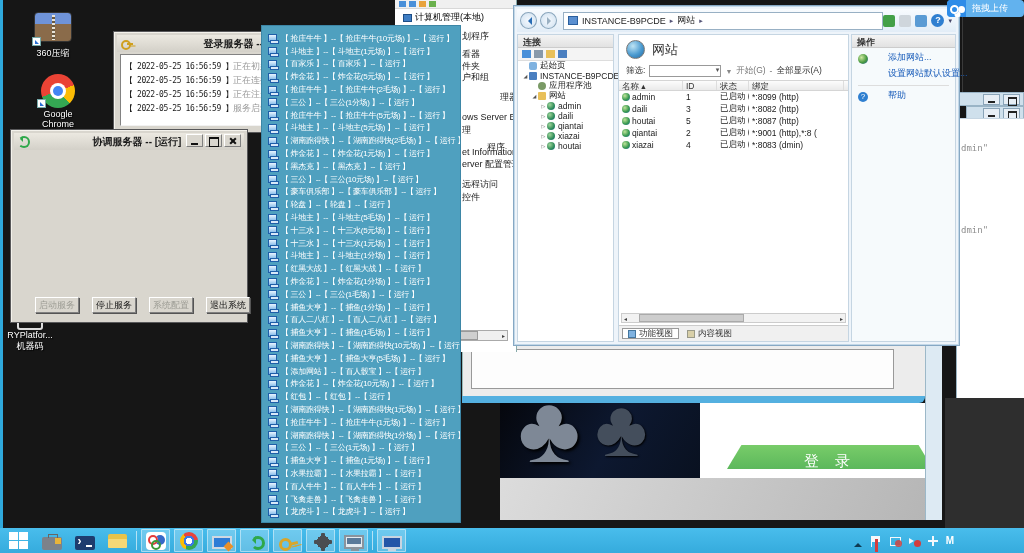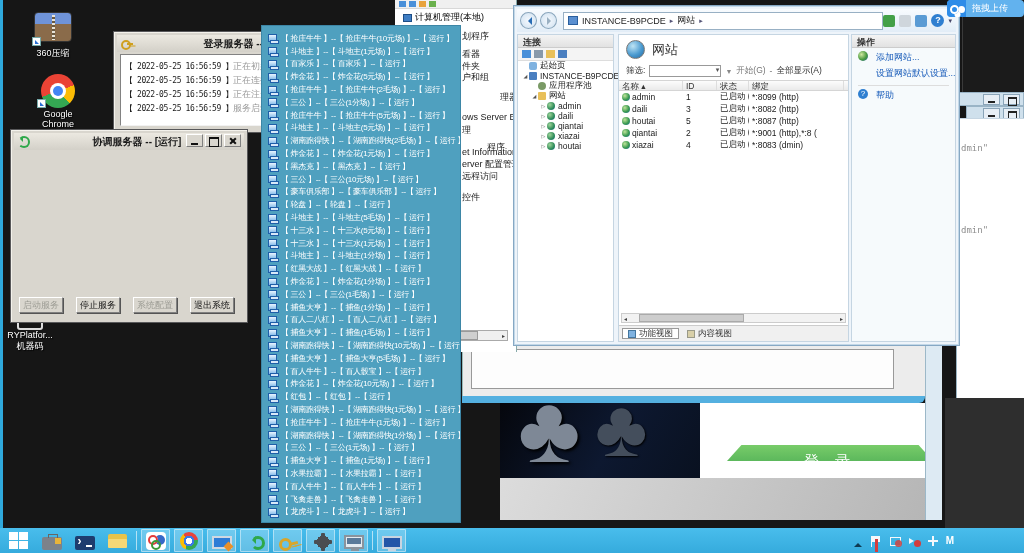--- a/index.html
+++ b/index.html
@@ -21,21 +21,21 @@
   .ry-icon{width:26px;height:16px;border:2px solid #ddd;border-radius:3px;margin:0 auto;}
 
   
   #web-graywin{left:462px;top:346px;width:463px;height:50px;background:#ececec;border-left:1px solid #9bb;}
   #web-graywin .inner{position:absolute;left:8px;top:3px;width:423px;height:40px;background:#fdfdfd;border:1px solid #999;}
   #web-blueedge{left:462px;top:396px;width:463px;height:7px;background:#54b0e0;border-bottom-right-radius:6px;}
   #web-dark{left:500px;top:403px;width:200px;height:75px;background:linear-gradient(120deg,#05070d,#0d1830 55%,#091120);overflow:hidden;}
   #web-dark .club1{position:absolute;left:18px;top:-28px;font-size:95px;color:#7e8896;text-shadow:2px 2px 3px #000;}
   #web-dark .club2{position:absolute;left:95px;top:-20px;font-size:80px;color:#444e5c;text-shadow:1px 1px 2px #000;}
   #web-white{left:700px;top:403px;width:235px;height:75px;background:#fff;}
-  #login-btn{left:727px;top:445px;width:206px;height:16px;background:linear-gradient(180deg,#78cc69,#5cb85c);clip-path:polygon(7% 0,93% 0,100% 100%,0 100%);color:#fff;font-size:15px;letter-spacing:6px;text-align:center;line-height:32px;}
+  #login-btn{left:727px;top:445px;width:206px;height:24px;background:linear-gradient(180deg,#78cc69,#5cb85c);clip-path:polygon(7% 0,93% 0,100% 100%,0 100%);color:#fff;font-size:15px;letter-spacing:6px;text-align:center;line-height:32px;}
   #web-gray{left:500px;top:478px;width:435px;height:42px;background:linear-gradient(115deg,#dcdcdc,#b5b5b5);}
   #web-rightframe{left:925px;top:346px;width:17px;height:174px;background:#ddeaf3;border-left:1px solid #9cb8c8;}
 
   
   #re-black{left:962px;top:4px;width:62px;height:88px;background:#1b1b1b;border-left:1px solid #3a3a3a;}
   .re-chrome{background:#cfe0ec;border:1px solid #9ab4c6;display:flex;justify-content:flex-end;align-items:center;gap:3px;padding-right:3px;}
   .mini-btn{width:17px;height:11px;background:#e7eef5;border:1px solid #8aa4b8;position:relative;}
   .mini-btn.min:before{content:"";position:absolute;left:4px;top:6px;width:7px;height:2px;background:#222;}
   .mini-btn.max:before{content:"";position:absolute;left:4px;top:2px;width:7px;height:6px;border:1px solid #222;border-top-width:2px;}
   #re-white{left:956px;top:118px;width:68px;height:280px;background:#fff;border-left:1px solid #9ab4c4;border-top:1px solid #c5d5e2;}
@@ -130,21 +130,21 @@
   #c-hscroll{position:absolute;left:2px;right:2px;bottom:18px;height:10px;background:#f2f2f2;border:1px solid #ccc;display:flex;align-items:center;}
   #c-hscroll .thumb{width:105px;height:8px;background:#cdcdcd;border:1px solid #aaa;margin-left:10px;}
   #c-hscroll .ar{font-size:6px;color:#444;padding:0 2px;}
   #c-hscroll .ar.right{margin-left:auto;}
   #view-tabs{position:absolute;left:0;right:0;bottom:0;height:16px;background:#f0f0f0;border-top:1px solid #ccc;display:flex;gap:3px;padding:2px 3px;}
   .vtab{display:flex;align-items:center;gap:3px;font-size:8.5px;color:#333;padding:0 5px;}
   .vtab.sel{background:#fff;border:1px solid #999;}
   .vtab .ic{width:8px;height:8px;background:#7fb2e0;border:1px solid #44769e;}
   .vtab.alt .ic{background:#d8cfa8;border-color:#998;}
   #iis-right{left:337px;right:3px;background:#f6fafc;}
-  .act-link{display:flex;align-items:flex-start;gap:8px;font-size:9px;color:#1a5dba;padding:3px 0 0 6px;white-space:nowrap;}
+  .act-link{display:flex;align-items:flex-end;gap:20px;font-size:9px;color:#1a5dba;padding:3px 0 0 6px;white-space:nowrap;}
   .act-link .gicon{width:10px;height:10px;border-radius:50%;background:radial-gradient(circle at 35% 35%,#cfe8a0,#4a9a40 55%,#2060a0);flex:none;}
   .act-link .qicon{width:10px;height:10px;border-radius:50%;background:#2f7fd0;color:#fff;font-size:8px;line-height:10px;text-align:center;flex:none;}
   .act-link .sp{width:10px;flex:none;}
   #act-div{margin:5px 6px 0;border-top:1px solid #ddd;}
 
   
   #upload-badge{left:947px;top:0;width:77px;height:17px;background:#62b2ee;border-radius:4px;display:flex;align-items:center;overflow:hidden;}
   #upload-badge .bic{width:19px;height:17px;background:#2e8ce8;position:relative;flex:none;}
   #upload-badge .bic:before{content:"";position:absolute;left:3px;top:5px;width:5px;height:5px;border:2px solid #fff;border-radius:50%;box-shadow:7px 0 0 -1px #fff,3px 5px 0 -1.5px #fff;}
   #upload-badge .bl{color:#fff;font-size:9px;margin-left:6px;white-space:nowrap;}
@@ -280,41 +280,41 @@
         <div class="cm-frag" style="top: 30px;">划程序</div>
         <div class="cm-frag" style="top: 48px;">看器</div>
         <div class="cm-frag" style="top: 60px;">件夹</div>
         <div class="cm-frag" style="top: 71px;">户和组</div>
         <div class="cm-frag" style="top: 91px; padding-left: 38px;">理器</div>
         <div class="cm-frag" style="top: 112px;">ows Server Back</div>
         <div class="cm-frag" style="top: 124px;">理</div>
         <div class="cm-frag" style="top: 141px; padding-left: 25px;">程序</div>
         <div class="cm-frag" style="top: 147px;">et Information S</div>
         <div class="cm-frag" style="top: 158px;">erver 配置管理器</div>
-        <div class="cm-frag" style="top: 170px;">远程访问</div>
+        <div class="cm-frag" style="top: 178px;">远程访问</div>
         <div class="cm-frag" style="top: 191px;">控件</div>
       </div>
     <div id="cm-scroll">
       <span class="ar">◂</span>
       <div class="thumb"></div>
       <span class="ar" style="margin-left:auto;">▸</span>
     </div>
   </div>
 
   <div class="abs cwin" style="left:10px;top:129px;width:238px;height:194px;">
     <div class="cwin-title">
       <div class="rec-ic"></div>
       <div class="t">协调服务器 -- [运行]</div>
     </div>
     <div class="tctrl" style="right:6px;">
       <div class="tbx mn"></div>
       <div class="tbx mx"></div>
       <div class="tbx cl"></div>
     </div>
-    <div class="cbtns" style="left:8px;bottom:9px;align-items:center;" id="coord-btns">
+    <div class="cbtns" style="left:24px;bottom:9px;align-items:center;" id="coord-btns">
         <div class="cbtn dis">启动服务</div>
         <div class="cbtn">停止服务</div>
         <div class="cbtn dis">系统配置</div>
         <div class="cbtn">退出系统</div>
       </div>
   </div>
 
   <div id="game-win" class="abs">
       <div class="game-row">
         <span class="pc-ic"></span>
@@ -415,21 +415,21 @@
       <div class="game-row">
         <span class="pc-ic"></span>
         <span class="game-txt">【 湖南跑得快 】--【 湖南跑得快(10元场) 】--【 运行 】</span>
       </div>
       <div class="game-row">
         <span class="pc-ic"></span>
         <span class="game-txt">【 捕鱼大亨 】--【 捕鱼大亨(5毛场) 】--【 运行 】</span>
       </div>
       <div class="game-row">
         <span class="pc-ic"></span>
-        <span class="game-txt">【 百人牛牛 】--【 百人骰宝 】--【 运行 】</span>
+        <span class="game-txt">【 添加网站 】--【 百人骰宝 】--【 运行 】</span>
       </div>
       <div class="game-row">
         <span class="pc-ic"></span>
         <span class="game-txt">【 炸金花 】--【 炸金花(10元场) 】--【 运行 】</span>
       </div>
       <div class="game-row">
         <span class="pc-ic"></span>
         <span class="game-txt">【 红包 】--【 红包 】--【 运行 】</span>
       </div>
       <div class="game-row">

